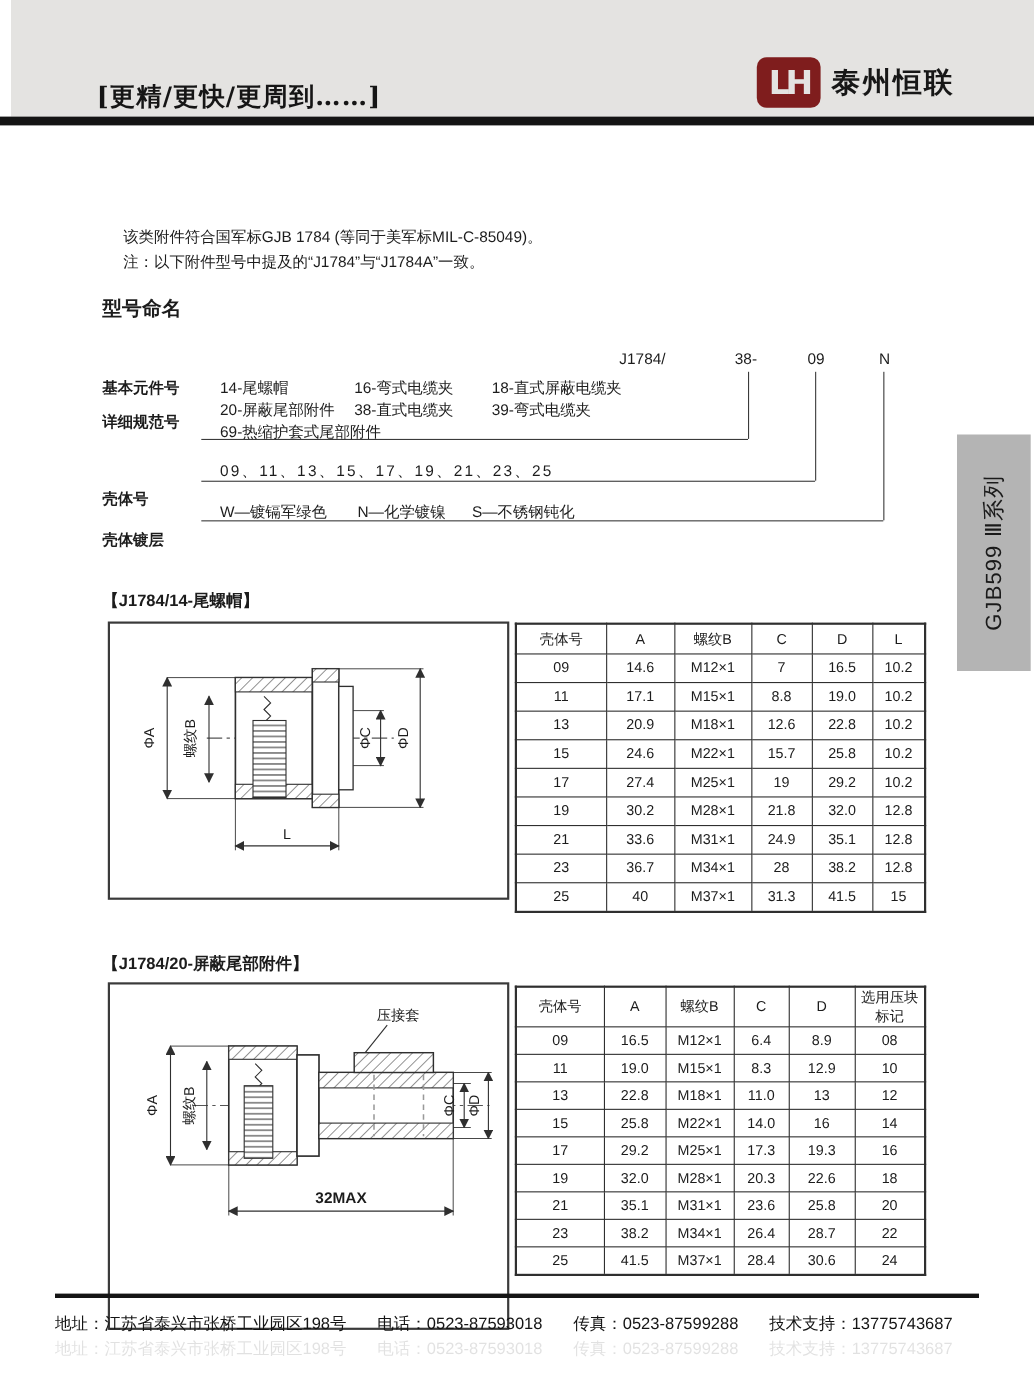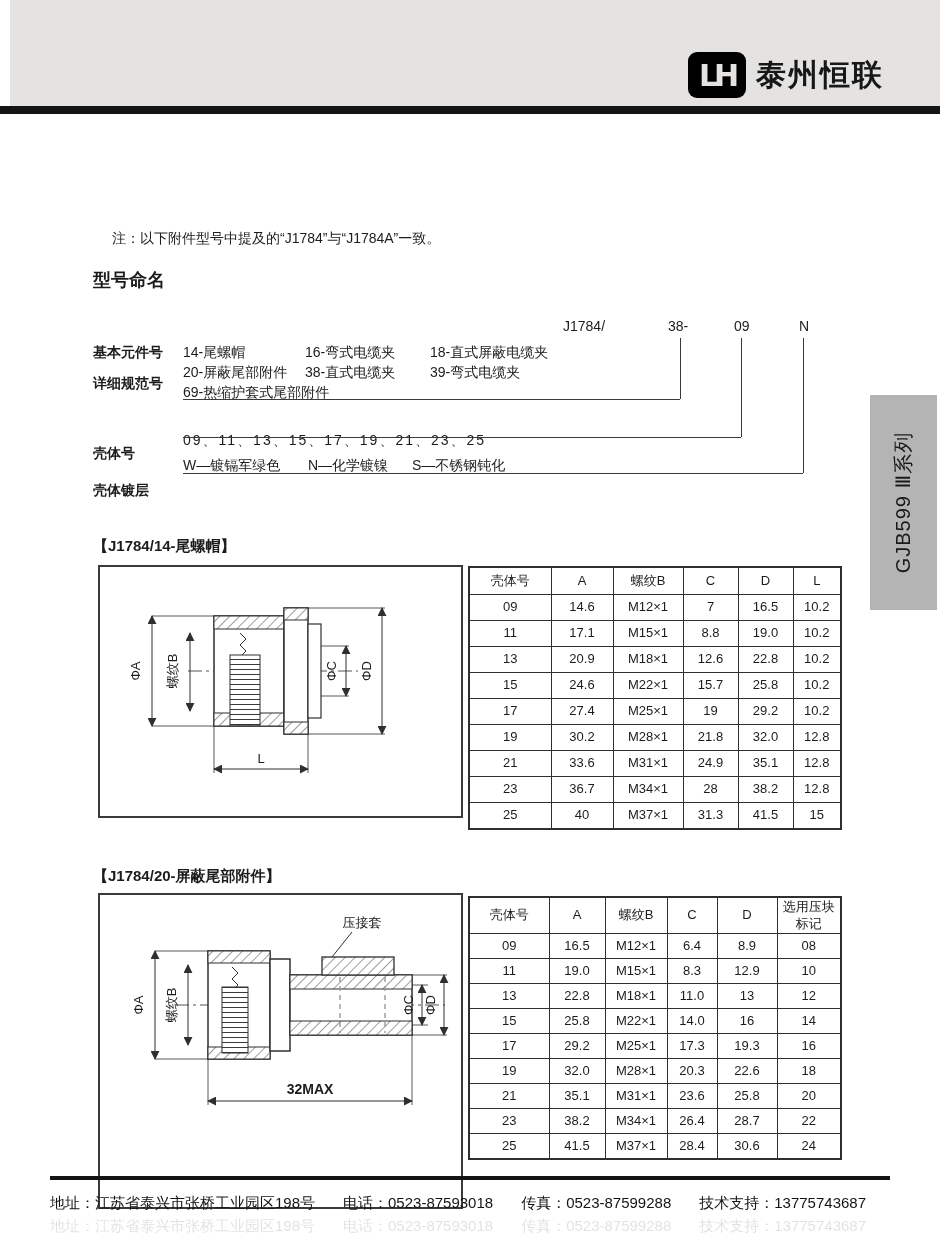--- a/index.html
+++ b/index.html
@@ -4,37 +4,37 @@
 <style>
   html,body{margin:0;padding:0;background:#fff;}
   #page{position:relative;width:940px;height:1259px;background:#ffffff;overflow:hidden;
         font-family:"Liberation Sans",sans-serif;color:#1c1c1c;}
 
   
   .header-band{position:absolute;left:10px;top:0;width:930px;height:106px;background:#e4e3e1;}
   .slogan{position:absolute;left:88px;top:72px;font-family:"DejaVu Serif",serif;
           font-size:23px;font-weight:700;letter-spacing:1px;color:#151515;}
   .logo{position:absolute;left:688px;top:52px;display:flex;align-items:center;}
-  .logo-mark{width:58px;height:46px;background:#000000;border-radius:9px;
+  .logo-mark{width:58px;height:46px;background:#7f1d1d;border-radius:9px;
              display:flex;align-items:center;justify-content:center;
              color:#e4e3e1;font-weight:700;font-size:30px;letter-spacing:-4px;
              font-family:"DejaVu Sans",sans-serif;}
-  .logo-text{margin-left:10px;font-size:30px;font-weight:700;color:#171717;letter-spacing:2px;}
+  .logo-text{margin-left:10px;font-size:26px;font-weight:700;color:#171717;letter-spacing:2px;}
   .header-bar{position:absolute;left:0;top:106px;width:940px;height:8px;background:#141414;}
 
   
   .doc-title{position:absolute;left:93px;top:174px;font-size:17px;font-weight:700;}
   .doc-p1{position:absolute;left:112px;top:207px;font-size:14px;}
   .doc-p2{position:absolute;left:112px;top:230px;font-size:14px;}
   .naming-heading{position:absolute;left:93px;top:268px;font-size:18px;font-weight:700;}
 
   
   .nm-label{position:absolute;left:93px;font-size:14px;font-weight:700;margin-top:26px;}
   .nm-code{position:absolute;top:318px;font-size:14px;}
-  .nm-item{position:absolute;font-size:14px;white-space:nowrap;}
+  .nm-item{position:absolute;font-size:14px;white-space:nowrap;margin-left:17px;}
   .nm-hline{position:absolute;height:0;border-top:1px solid #3a3a3a;}
   .nm-vline{position:absolute;width:0;border-left:1px solid #3a3a3a;}
 
   
   .side-tab{position:absolute;left:870px;top:395px;width:67px;height:215px;background:#b4b4b4;
             display:flex;align-items:center;justify-content:center;}
   .side-tab-label{transform:rotate(-90deg);white-space:nowrap;font-size:20px;color:#1a1a1a;letter-spacing:1px;}
 
   
   .sec-label{position:absolute;left:93px;font-size:15px;font-weight:700;}
@@ -54,46 +54,48 @@
 
   svg{display:block;}
   svg text{font-family:"Liberation Sans",sans-serif;fill:#1c1c1c;}
 </style>
 </head>
 <body>
 
 <div id="page">
 
   <div class="header-band"></div>
+  <div class="slogan">[更精/更快/更周到……]</div>
   <div class="logo">
     <div class="logo-mark">LH</div>
     <div class="logo-text">泰州恒联</div>
   </div>
   <div class="header-bar"></div>
 
+  <div class="doc-p1">该类附件符合国军标GJB 1784 (等同于美军标MIL-C-85049)。</div>
   <div class="doc-p2">注：以下附件型号中提及的“J1784”与“J1784A”一致。</div>
   <div class="naming-heading">型号命名</div>
 
   <div class="nm-label" style="top:318px">基本元件号</div>
   <div class="nm-code" style="left:563px">J1784/</div>
   <div class="nm-code" style="left:668px">38-</div>
   <div class="nm-code" style="left:734px">09</div>
   <div class="nm-code" style="left:799px">N</div>
 
   <div class="nm-label" style="top:349px">详细规范号</div>
   <div class="nm-item" style="left:183px;top:344px">14-尾螺帽</div>
   <div class="nm-item" style="left:305px;top:344px">16-弯式电缆夹</div>
   <div class="nm-item" style="left:430px;top:344px">18-直式屏蔽电缆夹</div>
   <div class="nm-item" style="left:183px;top:364px">20-屏蔽尾部附件</div>
   <div class="nm-item" style="left:305px;top:364px">38-直式电缆夹</div>
   <div class="nm-item" style="left:430px;top:364px">39-弯式电缆夹</div>
   <div class="nm-item" style="left:183px;top:384px">69-热缩护套式尾部附件</div>
 
   <div class="nm-label" style="top:419px">壳体号</div>
-  <div class="nm-item" style="left:183px;top:432px;letter-spacing:2px">09、11、13、15、17、19、21、23、25</div>
+  <div class="nm-item" style="left:183px;top:420px;letter-spacing:2px">09、11、13、15、17、19、21、23、25</div>
 
   <div class="nm-label" style="top:456px">壳体镀层</div>
   <div class="nm-item" style="left:183px;top:457px">W—镀镉军绿色</div>
   <div class="nm-item" style="left:308px;top:457px">N—化学镀镍</div>
   <div class="nm-item" style="left:412px;top:457px">S—不锈钢钝化</div>
 
   <div class="nm-hline" style="left:183px;top:399px;width:497px"></div>
   <div class="nm-vline" style="left:680px;top:338px;height:61px"></div>
   <div class="nm-hline" style="left:183px;top:437px;width:558px"></div>
   <div class="nm-vline" style="left:741px;top:338px;height:99px"></div>

